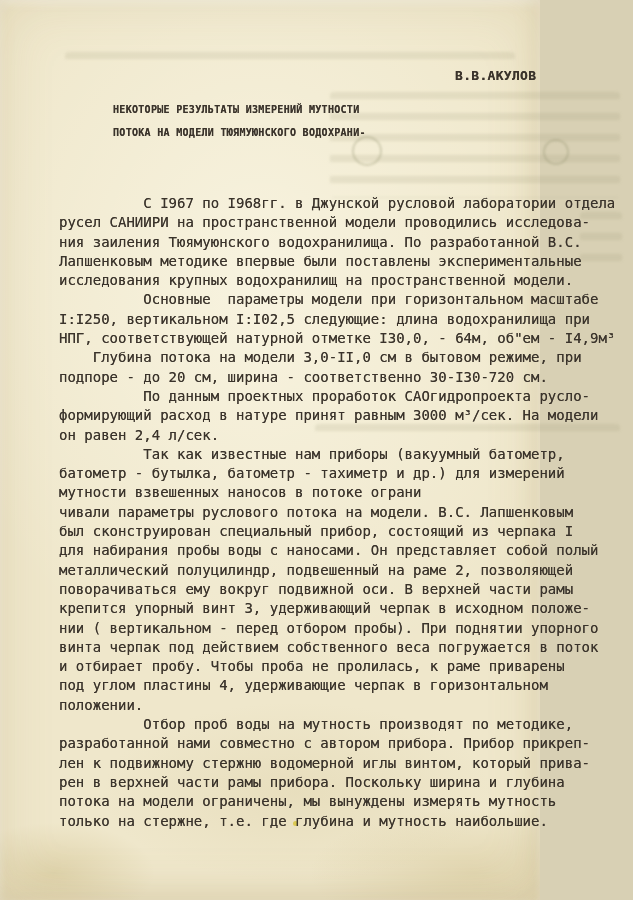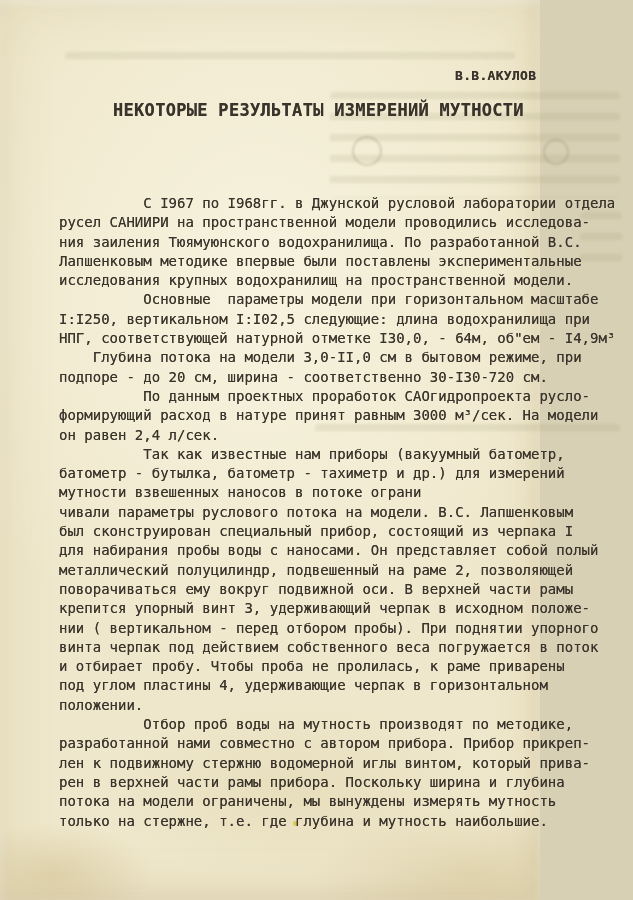--- a/index.html
+++ b/index.html
@@ -26,21 +26,21 @@
     text-shadow:0 0 .6px rgba(58,51,43,.75);
     white-space:pre;
   }
   .author{
     position:absolute;left:455px;top:67px;
     font-size:13px;line-height:17px;font-weight:bold;
     letter-spacing:.3px;
   }
   .title{
     position:absolute;left:113px;top:99px;
-    font-size:17px;line-height:22.5px;font-weight:bold;
+    font-size:10px;line-height:22.5px;font-weight:bold;
     letter-spacing:.3px;
   }
   .body-text{
     position:absolute;left:59px;top:194px;
     font-size:14px;line-height:19.3px;
   }
   .tline,.line{white-space:pre;}
   
   .ghost-lines{
     position:absolute;
@@ -68,17 +68,17 @@
   <div class="ghost-lines" style="left:65px;top:52px;width:450px;height:16px;"></div>
   <div class="ghost-lines" style="left:330px;top:92px;width:290px;height:106px;"></div>
   <div class="ghost-ring" style="left:352px;top:136px;width:26px;height:26px;"></div>
   <div class="ghost-ring" style="left:543px;top:139px;width:22px;height:22px;"></div>
   <div class="ghost-lines" style="left:580px;top:212px;width:42px;height:62px;"></div>
   <div class="ghost-lines" style="left:315px;top:424px;width:305px;height:18px;"></div>
   <div class="spot-dot" style="left:293px;top:821px;"></div>
 
   <div class="author txt">В.В.АКУЛОВ</div>
 
-  <div class="title txt"><div class="tline">НЕКОТОРЫЕ РЕЗУЛЬТАТЫ ИЗМЕРЕНИЙ МУТНОСТИ</div></div>
+  <div class="title txt"><div class="tline">НЕКОТОРЫЕ РЕЗУЛЬТАТЫ ИЗМЕРЕНИЙ МУТНОСТИ</div><div class="tline">ПОТОКА НА МОДЕЛИ ТЮЯМУЮНСКОГО ВОДОХРАНИ-</div></div>
 
   <div class="body-text txt"><div class="line">          С I967 по I968гг. в Джунской русловой лаборатории отдела</div><div class="line">русел САНИИРИ на пространственной модели проводились исследова-</div><div class="line">ния заиления Тюямуюнского водохранилища. По разработанной В.С.</div><div class="line">Лапшенковым методике впервые были поставлены экспериментальные</div><div class="line">исследования крупных водохранилищ на пространственной модели.</div><div class="line">          Основные  параметры модели при горизонтальном масштабе</div><div class="line">I:I250, вертикальном I:I02,5 следующие: длина водохранилища при</div><div class="line">НПГ, соответствующей натурной отметке I30,0, - 64м, об"ем - I4,9м³</div><div class="line">    Глубина потока на модели 3,0-II,0 см в бытовом режиме, при</div><div class="line">подпоре - до 20 см, ширина - соответственно 30-I30-720 см.</div><div class="line">          По данным проектных проработок САОгидропроекта русло-</div><div class="line">формирующий расход в натуре принят равным 3000 м³/сек. На модели</div><div class="line">он равен 2,4 л/сек.</div><div class="line">          Так как известные нам приборы (вакуумный батометр,</div><div class="line">батометр - бутылка, батометр - тахиметр и др.) для измерений</div><div class="line">мутности взвешенных наносов в потоке ограни</div><div class="line">чивали параметры руслового потока на модели. В.С. Лапшенковым</div><div class="line">был сконструирован специальный прибор, состоящий из черпака I</div><div class="line">для набирания пробы воды с наносами. Он представляет собой полый</div><div class="line">металлический полуцилиндр, подвешенный на раме 2, позволяющей</div><div class="line">поворачиваться ему вокруг подвижной оси. В верхней части рамы</div><div class="line">крепится упорный винт 3, удерживающий черпак в исходном положе-</div><div class="line">нии ( вертикальном - перед отбором пробы). При поднятии упорного</div><div class="line">винта черпак под действием собственного веса погружается в поток</div><div class="line">и отбирает пробу. Чтобы проба не пролилась, к раме приварены</div><div class="line">под углом пластины 4, удерживающие черпак в горизонтальном</div><div class="line">положении.</div><div class="line">          Отбор проб воды на мутность производят по методике,</div><div class="line">разработанной нами совместно с автором прибора. Прибор прикреп-</div><div class="line">лен к подвижному стержню водомерной иглы винтом, который прива-</div><div class="line">рен в верхней части рамы прибора. Поскольку ширина и глубина</div><div class="line">потока на модели ограничены, мы вынуждены измерять мутность</div><div class="line">только на стержне, т.е. где глубина и мутность наибольшие.</div></div>
 
 </div>
 
 </body></html>

